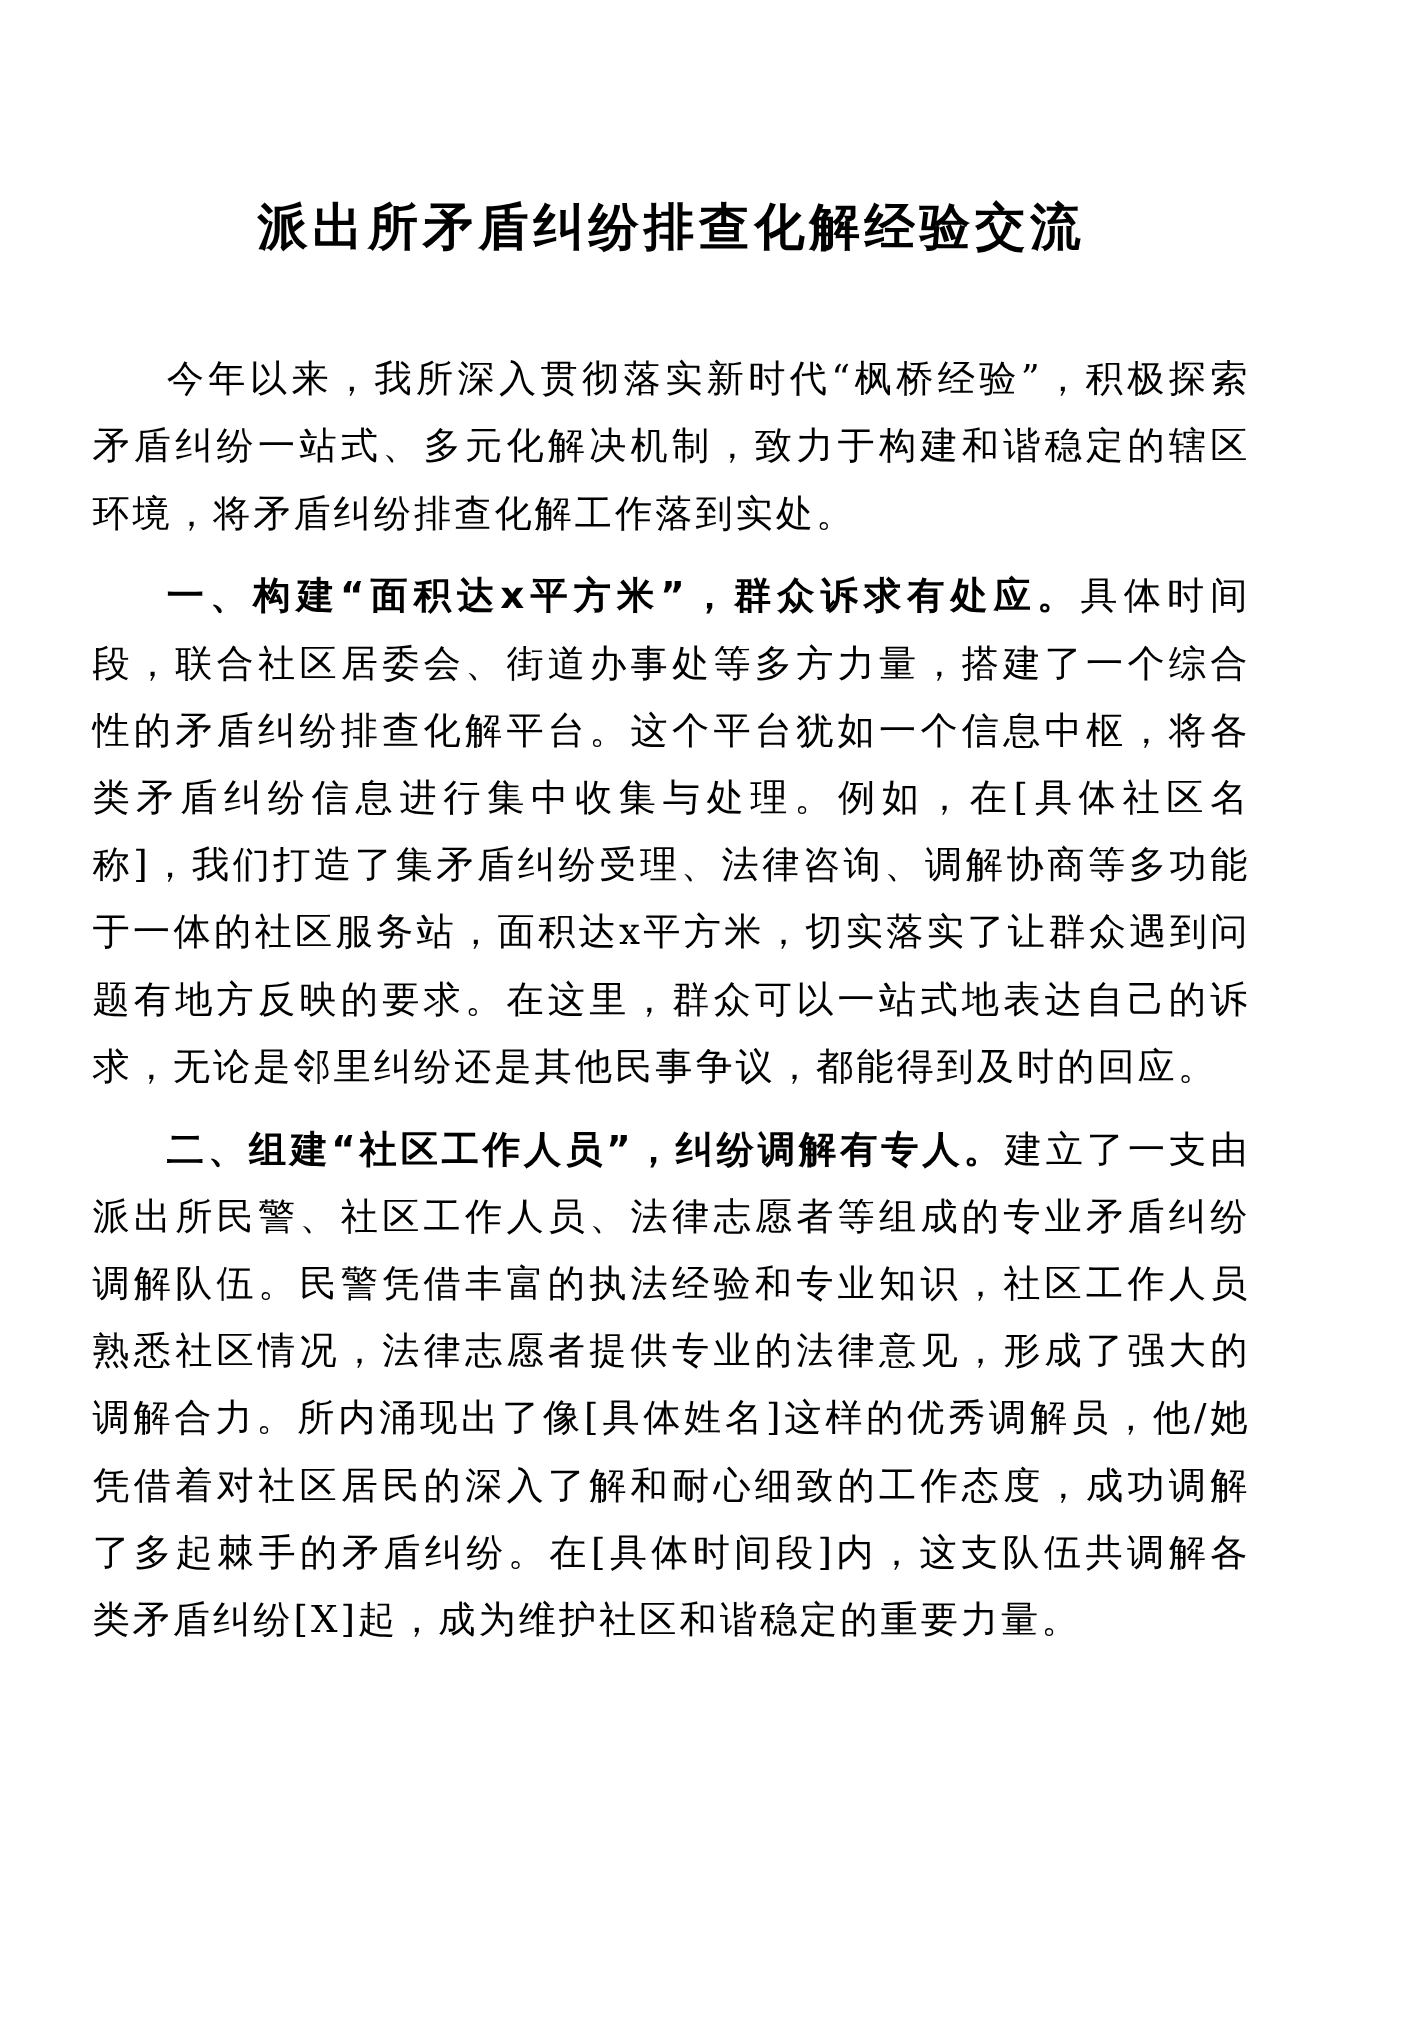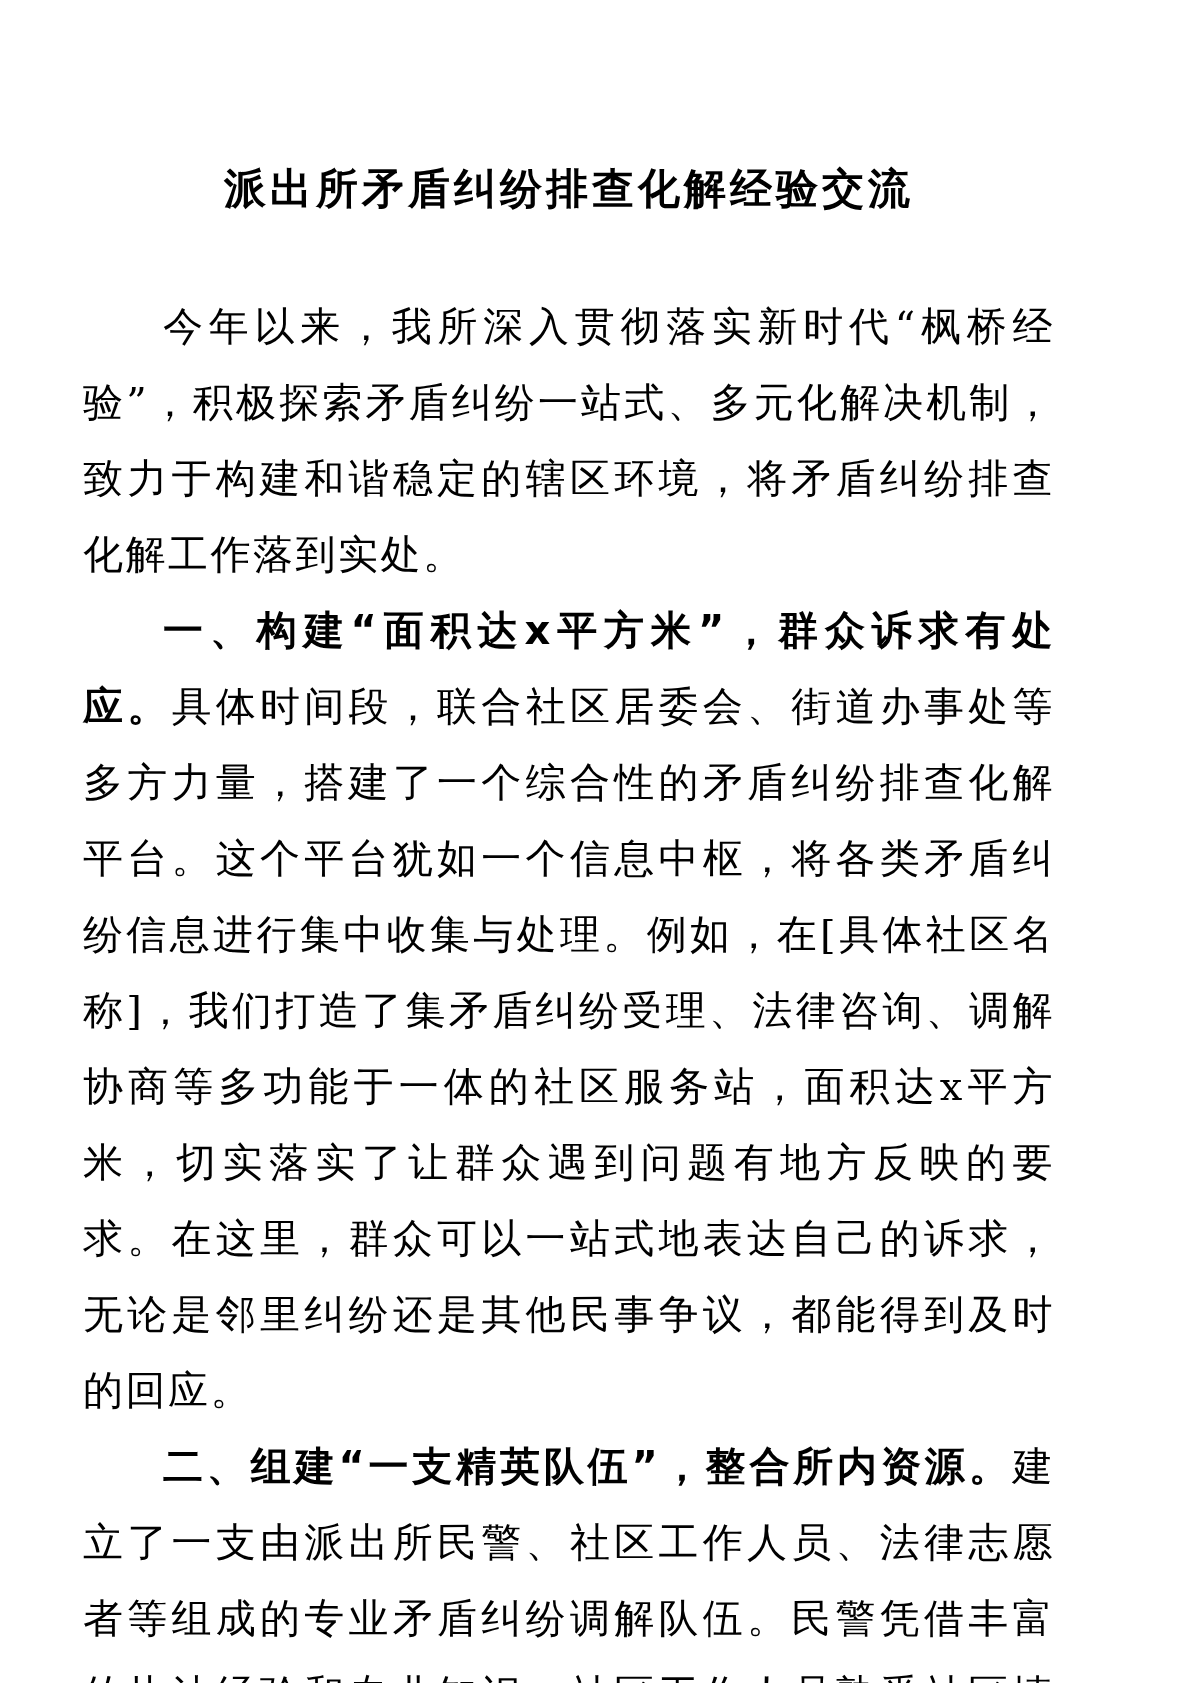--- a/index.html
+++ b/index.html
@@ -8,37 +8,37 @@
     background: #ffffff;
   }
   .page {
     position: relative;
     width: 1190px;
     height: 1683px;
     margin: 0 auto;
     background: #ffffff;
     color: #000000;
     box-sizing: border-box;
-    padding: 158px 135px 0 83px;
+    padding: 158px 135px 0 64px;
     overflow: hidden;
     font-family: "DejaVu Serif", "Liberation Serif", serif;
   }
   .doc-title {
     margin: 0 0 68px 0;
     font-size: 42px;
     line-height: 62px;
     font-weight: 600;
     text-align: center;
     letter-spacing: 4px;
     font-family: "DejaVu Serif", "Liberation Serif", serif;
   }
   .para {
-    margin: 0;
-    font-size: 40px;
-    line-height: 76px;
+    margin: 13px;
+    font-size: 31px;
+    line-height: 56px;
     letter-spacing: 2.5px;
     text-align: justify;
     text-indent: 2em;
     font-weight: 400;
   }
   .para .lead {
     font-weight: 700;
     font-family: "DejaVu Sans", "Liberation Sans", sans-serif;
   }
 </style>
@@ -46,15 +46,15 @@
 <body>
 
 <div class="page">
 
   <h1 class="doc-title">派出所矛盾纠纷排查化解经验交流</h1>
 
   <p class="para"><span class="lead"></span><span>今年以来，我所深入贯彻落实新时代“枫桥经验”，积极探索矛盾纠纷一站式、多元化解决机制，致力于构建和谐稳定的辖区环境，将矛盾纠纷排查化解工作落到实处。</span></p>
 
   <p class="para"><span class="lead">一、构建“面积达x平方米”，群众诉求有处应。</span><span>具体时间段，联合社区居委会、街道办事处等多方力量，搭建了一个综合性的矛盾纠纷排查化解平台。这个平台犹如一个信息中枢，将各类矛盾纠纷信息进行集中收集与处理。例如，在[具体社区名称]，我们打造了集矛盾纠纷受理、法律咨询、调解协商等多功能于一体的社区服务站，面积达x平方米，切实落实了让群众遇到问题有地方反映的要求。在这里，群众可以一站式地表达自己的诉求，无论是邻里纠纷还是其他民事争议，都能得到及时的回应。</span></p>
 
-  <p class="para"><span class="lead">二、组建“一支精英队伍”，整合所内资源。</span><span>建立了一支由派出所民警、社区工作人员、法律志愿者等组成的专业矛盾纠纷调解队伍。民警凭借丰富的执法经验和专业知识，社区工作人员熟悉社区情况，法律志愿者提供专业的法律意见，形成了强大的调解合力。所内涌现出了像[具体姓名]这样的优秀调解员，他/她凭借着对社区居民的深入了解和耐心细致的工作态度，成功调解了多起棘手的矛盾纠纷。在[具体时间段]内，这支队伍共调解各类矛盾纠纷[X]起，成为维护社区和谐稳定的重要力量。</span></p>
+  <p class="para"><span class="lead">二、组建“社区工作人员”，纠纷调解有专人。</span><span>建立了一支由派出所民警、社区工作人员、法律志愿者等组成的专业矛盾纠纷调解队伍。民警凭借丰富的执法经验和专业知识，社区工作人员熟悉社区情况，法律志愿者提供专业的法律意见，形成了强大的调解合力。所内涌现出了像[具体姓名]这样的优秀调解员，他/她凭借着对社区居民的深入了解和耐心细致的工作态度，成功调解了多起棘手的矛盾纠纷。在[具体时间段]内，这支队伍共调解各类矛盾纠纷[X]起，成为维护社区和谐稳定的重要力量。</span></p>
 
 </div>
 
 </body></html>

